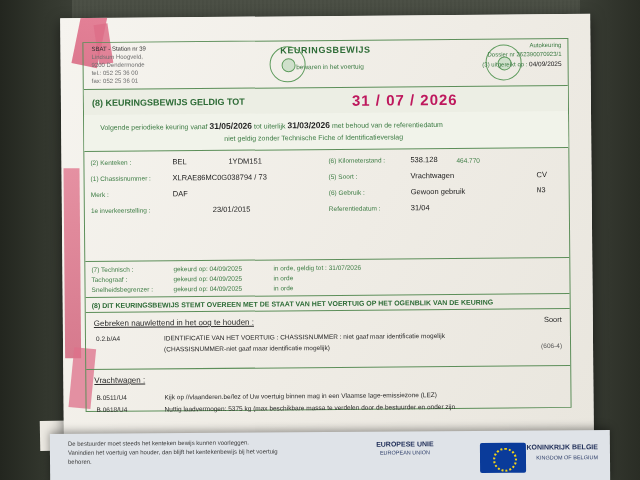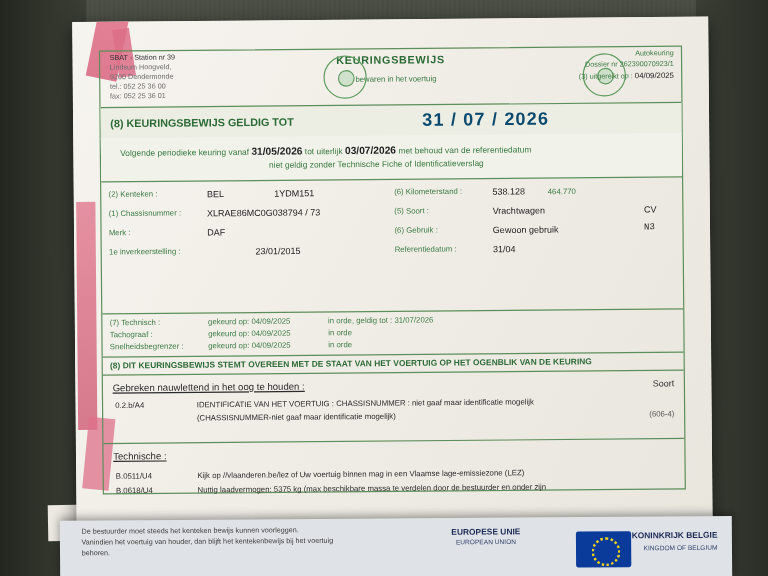--- a/index.html
+++ b/index.html
@@ -162,21 +162,21 @@
     font-size: 9px;
     font-weight: bold;
     color: #2d6b36;
   }
   .band-date {
     position: absolute;
     left: 268px;
     top: 4px;
     font-size: 15px;
     font-weight: bold;
-    color: #0c4a6e;
+    color: #be185d;
     letter-spacing: 1px;
   }
 
   .nextblk {
     position: absolute;
     left: 0; right: 0;
     top: 72px;
     height: 36px;
     border-bottom: 1px solid #5d8f5a;
     background: #f1f3ea;
@@ -371,21 +371,21 @@
     <div class="band">
       <div class="band-label">(8) KEURINGSBEWIJS GELDIG TOT</div>
       <div class="band-date">31 / 07 / 2026</div>
     </div>
 
     <div class="nextblk">
       <div class="nextline">
         <span>Volgende periodieke keuring vanaf</span>
         <b>31/05/2026</b>
         <span>tot uiterlijk</span>
-        <b>03/07/2026</b>
+        <b>31/03/2026</b>
         <span>met behoud van de referentiedatum</span>
       </div>
       <div class="nextline2">niet geldig zonder Technische Fiche of Identificatieverslag</div>
     </div>
 
     <div class="data">
 
       <div class="row" style="left:6px; top:8px;">
         <span class="lab">(2) Kenteken :</span>
       </div>
@@ -493,21 +493,21 @@
       <div class="row ul" style="left:8px; top:6px; font-size:8px; color:#2b2b2b;">Gebreken nauwlettend in het oog te houden :</div>
       <div class="row" style="right:8px; top:6px; font-size:7.5px; color:#2b2b2b;">Soort</div>
 
       <div class="row" style="left:10px; top:22px; color:#2b2b2b;">0.2.b/A4</div>
       <div class="row" style="left:78px; top:22px; color:#2b2b2b;">IDENTIFICATIE VAN HET VOERTUIG : CHASSISNUMMER : niet gaaf maar identificatie mogelijk</div>
       <div class="row" style="left:78px; top:33px; color:#2b2b2b;">(CHASSISNUMMER-niet gaaf maar identificatie mogelijk)</div>
       <div class="row" style="right:8px; top:33px; color:#555;">(606-4)</div>
     </div>
 
     <div class="remarks">
-      <div class="row ul" style="left:8px; top:6px; font-size:8px; color:#2b2b2b;">Technische :</div>
+      <div class="row ul" style="left:8px; top:6px; font-size:8px; color:#2b2b2b;">Vrachtwagen :</div>
       <div class="row" style="left:10px; top:24px; color:#2b2b2b;">B.0511/U4</div>
       <div class="row" style="left:78px; top:24px; color:#2b2b2b;">Kijk op //vlaanderen.be/lez of Uw voertuig binnen mag in een Vlaamse lage-emissiezone (LEZ)</div>
       <div class="row" style="left:10px; top:36px; color:#2b2b2b;">B.0618/U4</div>
       <div class="row" style="left:78px; top:36px; color:#2b2b2b;">Nuttig laadvermogen: 5375 kg (max beschikbare massa te verdelen door de bestuurder en onder zijn</div>
     </div>
 
   </div>
 </div>
 
 <div class="botcard">

